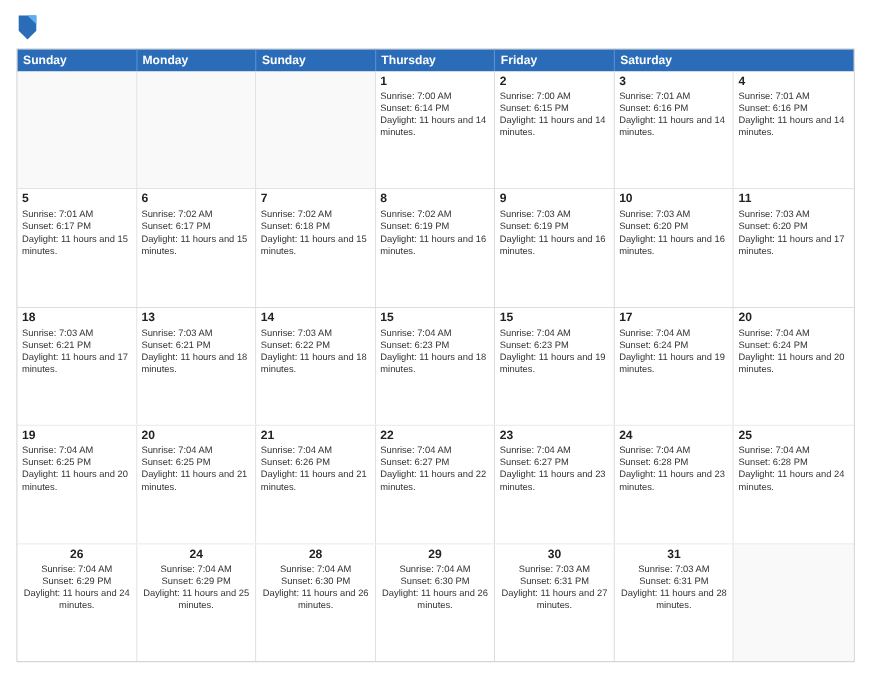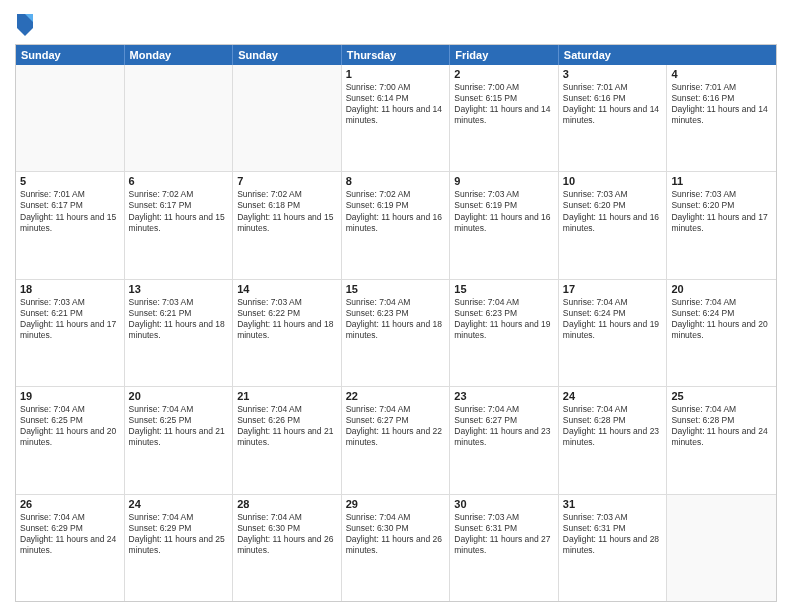--- a/index.html
+++ b/index.html
@@ -77,21 +77,21 @@
       flex: 1;
       display: flex;
       flex-direction: column;
     }
     .cal-row {
       display: grid;
       grid-template-columns: repeat(7, 1fr);
       flex: 1;
       border-bottom: 1px solid #ddd;
     }
-    .cal-row:last-child { border-bottom: none; }
+    .cal-row:last-child { border-bottom: none; text-align: center; }
     .cal-cell {
       border-right: 1px solid #ddd;
       padding: 3px 4px;
       font-size: 9px;
       color: #333;
       background: #fff;
     }
     .cal-cell:last-child { border-right: none; }
     .cal-cell.empty { background: #f9f9f9; }
     .day-num {

